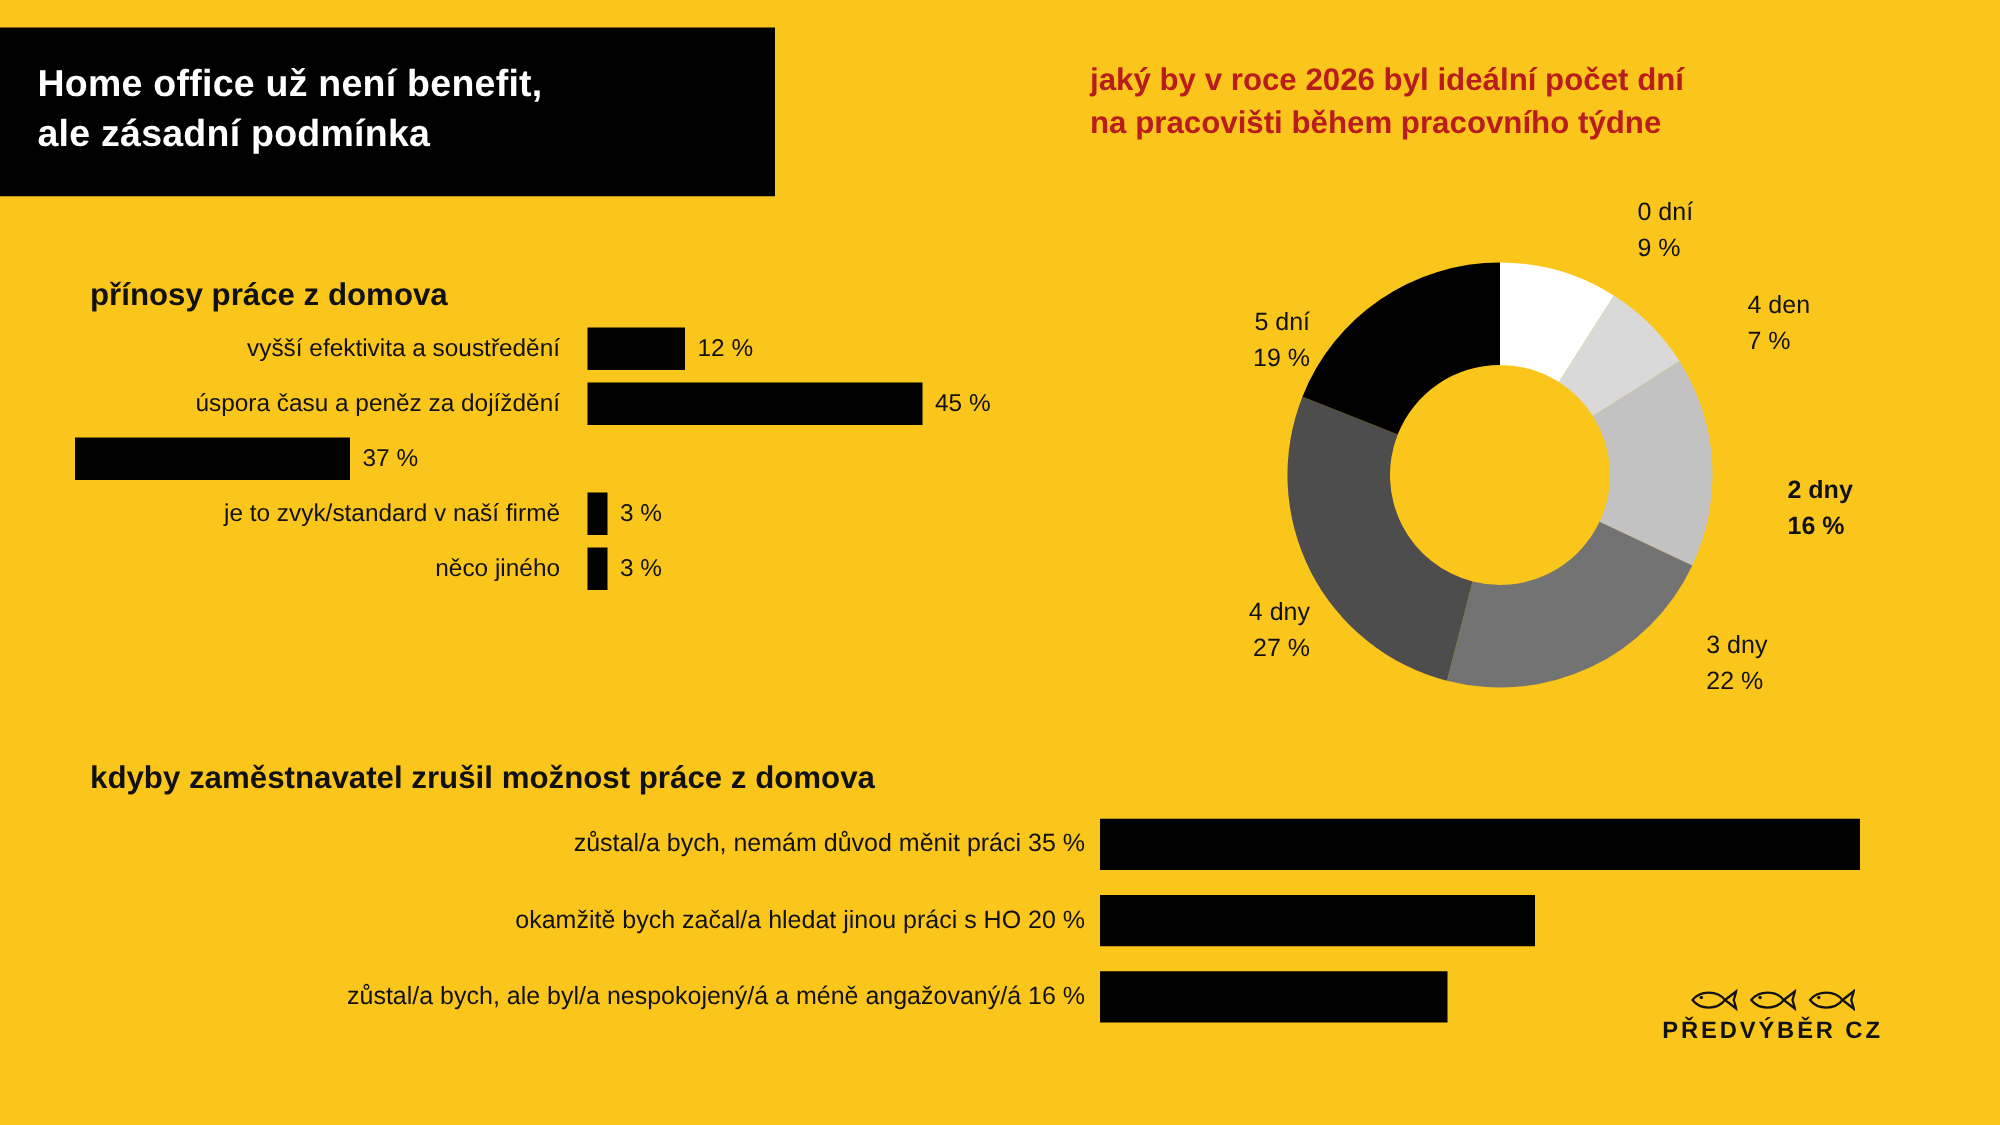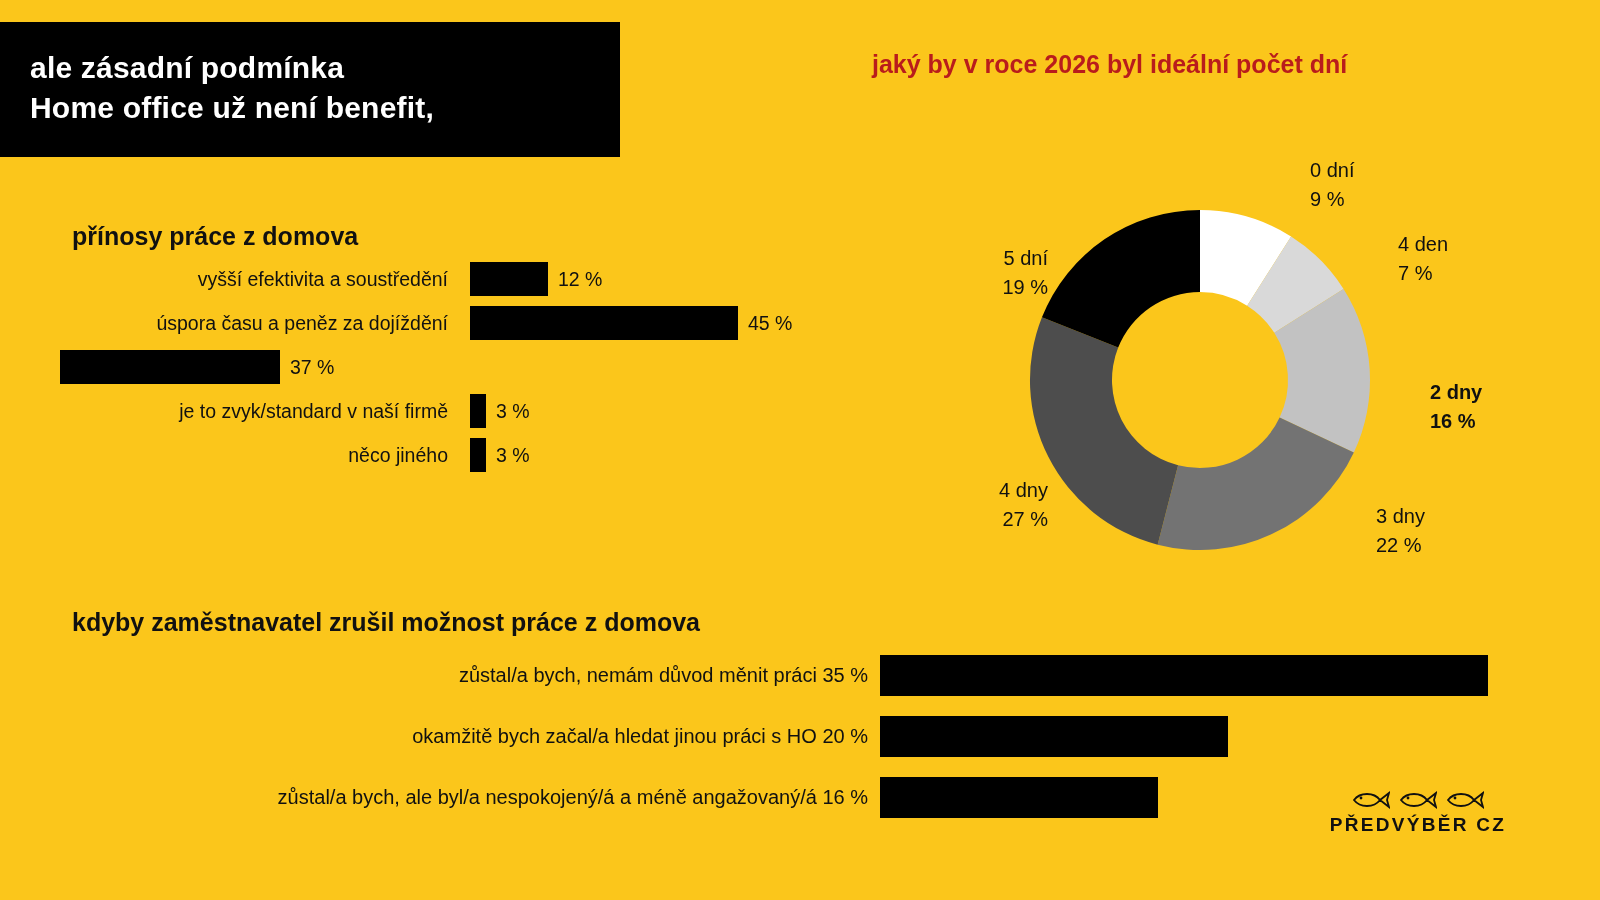--- a/index.html
+++ b/index.html
@@ -168,26 +168,27 @@
     font-weight: bold;
     letter-spacing: 2.3px;
     margin-top: 4px;
     color: #111;
   }
 </style>
 </head>
 <body>
 
 <div class="title-box">
+  <div class="line">Home office už není benefit,</div>
   <div class="line">ale zásadní podmínka</div>
-  <div class="line">Home office už není benefit,</div>
 </div>
 
 <div id="h-donut">
   <div>jaký by v roce 2026 byl ideální počet dní</div>
+  <div>na pracovišti během pracovního týdne</div>
 </div>
 
 <div class="section-heading" id="h-benefits">přínosy práce z domova</div>
 
 <div class="bars-benefits">
   <div class="bar-row">
     <div class="lbl">vyšší efektivita a soustředění</div>
     <div class="bar-wrap">
       <div class="bar" style="width:78px"></div>
       <div class="val">12 %</div>
@@ -246,21 +247,21 @@
     <span class="pct">9 %</span>
   </div>
   <div class="donut-label" style="left:518px; top:80px;">
     <span>4 den</span>
     <span class="pct">7 %</span>
   </div>
   <div class="donut-label" style="left:550px; top:228px;font-weight:bold;">
     <span>2 dny</span>
     <span class="pct">16 %</span>
   </div>
-  <div class="donut-label" style="left:496px; top:352px;">
+  <div class="donut-label" style="left:485px; top:352px;">
     <span>3 dny</span>
     <span class="pct">22 %</span>
   </div>
   <div class="donut-label" style="left:68px; top:326px; text-align:right; width:100px;">
     <span>4 dny</span>
     <span class="pct">27 %</span>
   </div>
   <div class="donut-label" style="left:60px; top:94px; text-align:right; width:108px;">
     <span>5 dní</span>
     <span class="pct">19 %</span>

